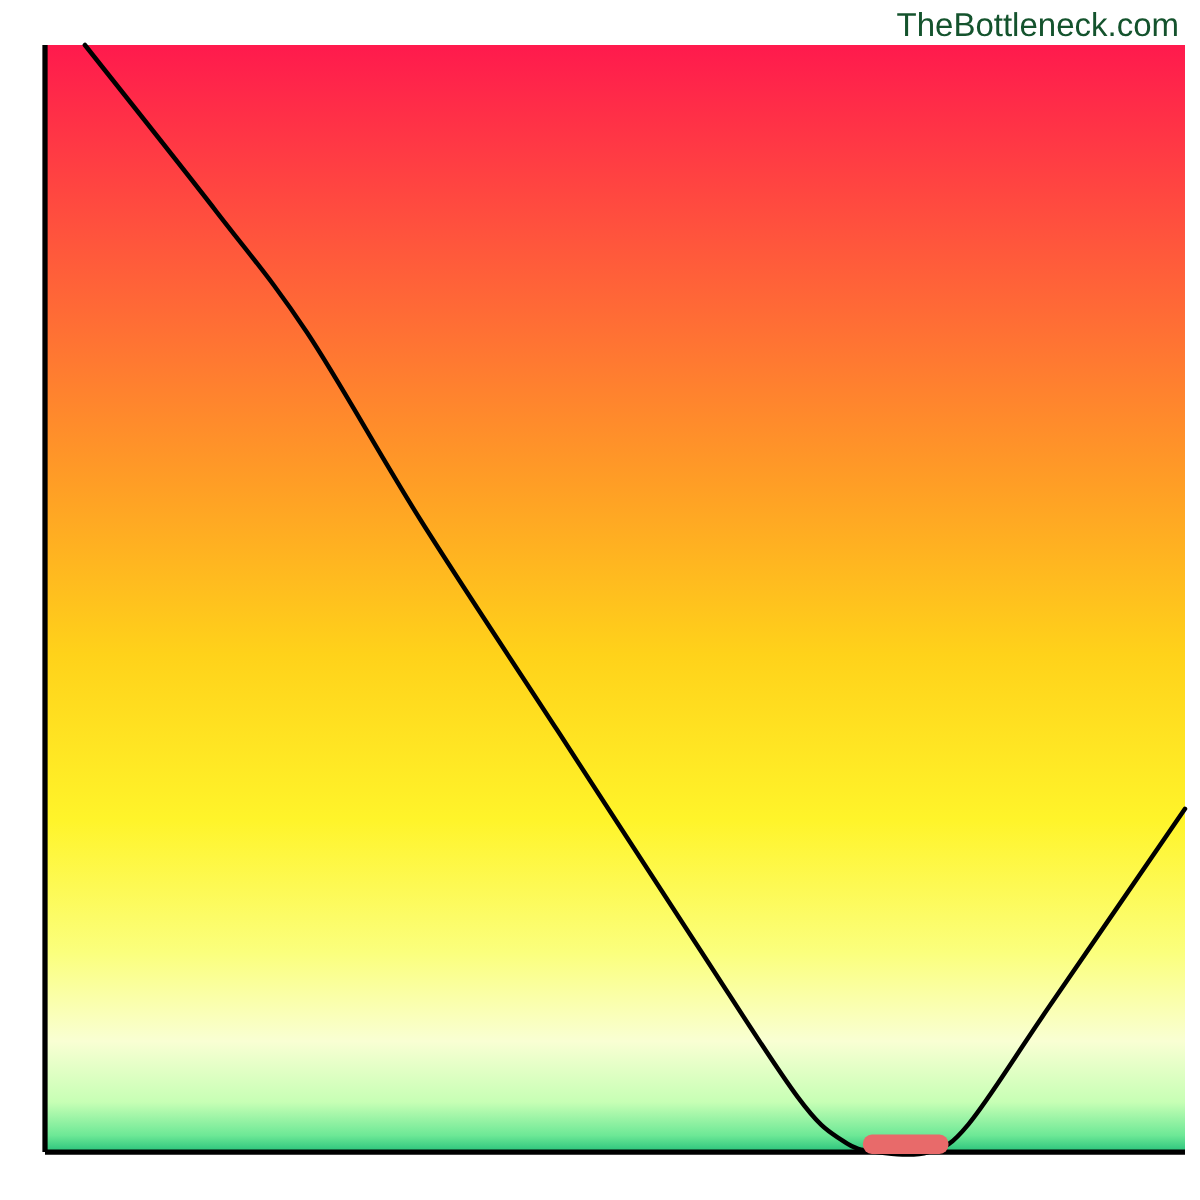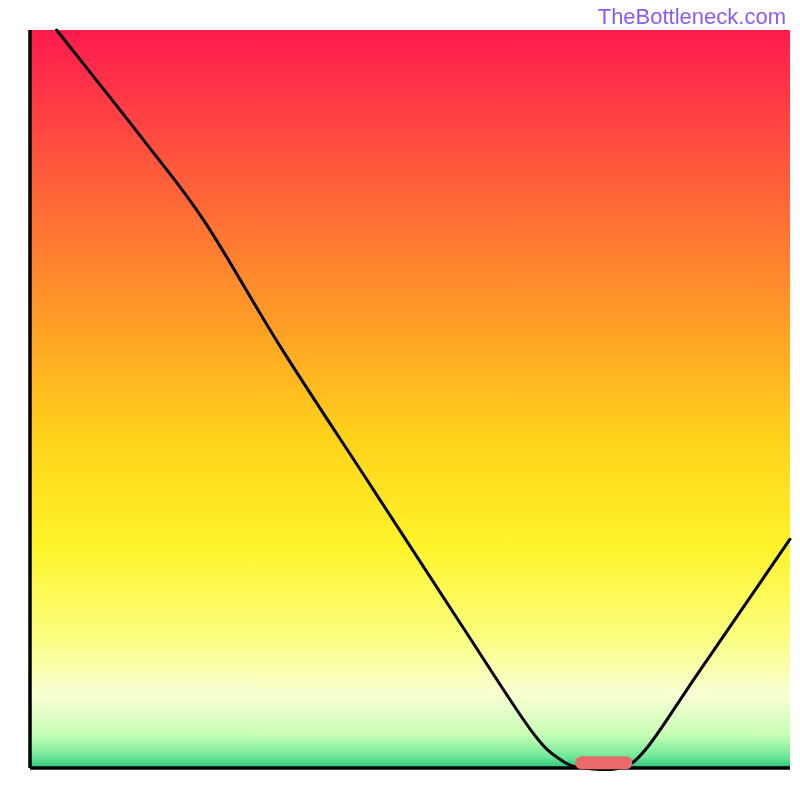--- a/index.html
+++ b/index.html
@@ -11,21 +11,21 @@
     font-family: Arial, Helvetica, sans-serif;
     position: relative;
     overflow: hidden;
   }
   .watermark {
     position: absolute;
     top: 4px;
     right: 14px;
     font-size: 22px;
     font-weight: 500;
-    color: #8b5cf6;
+    color: #14532d;
     z-index: 10;
     user-select: none;
   }
   svg.chart {
     display: block;
     position: absolute;
     top: 0;
     left: 0;
   }
 </style>

